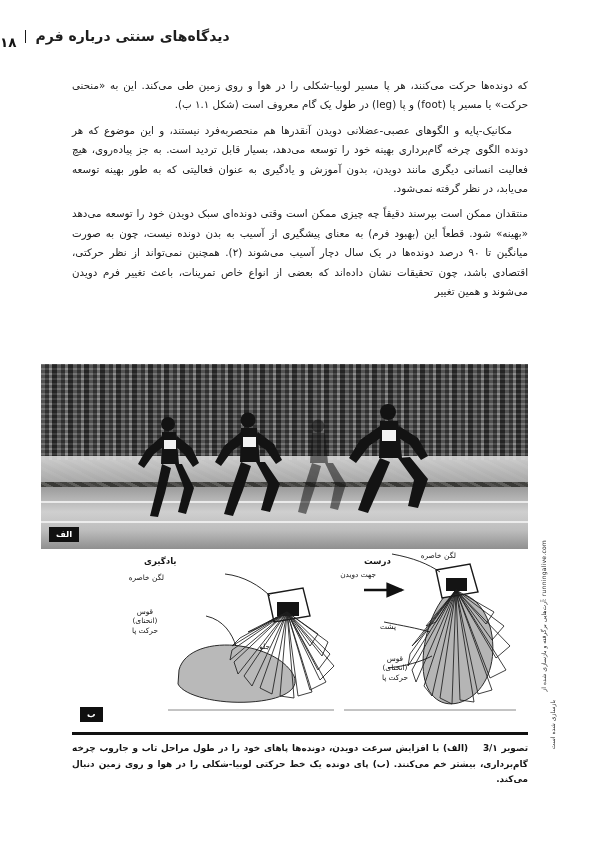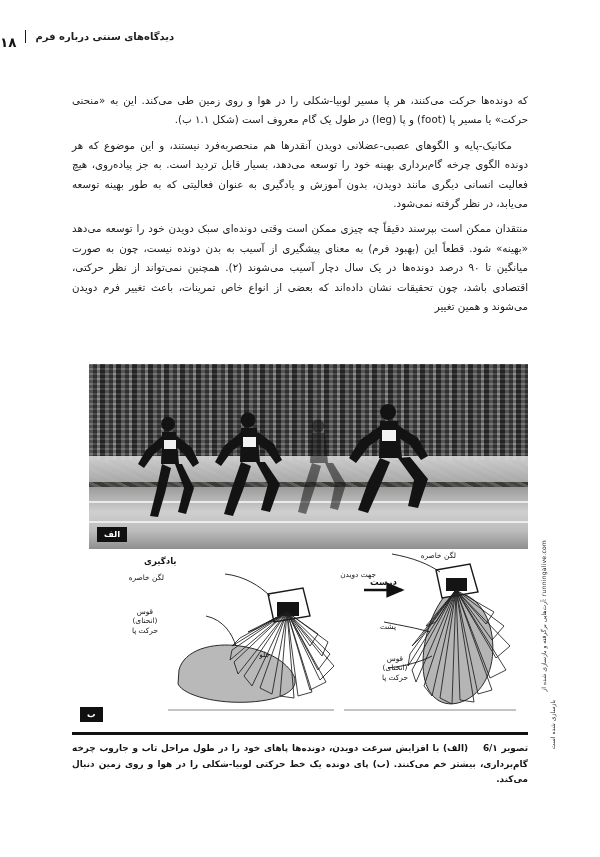--- a/index.html
+++ b/index.html
@@ -37,36 +37,35 @@
     color:#141414;
     letter-spacing:0.3px;
     margin-top:12px;
   }
   .folio-rule{
     display:inline-block;
     width:1px;height:13px;
     background:#1a1a1a;
   }
   .header-title{
-    font-size:10px;
+    font-size:14px;
     color:#1e1e1e;
     font-weight:600;
     white-space:nowrap;
     text-align:right;
   }
 
   
   .content{
     position:absolute;
     top:76px;
     left:72px;
     width:456px;
     direction:rtl;
     text-align:justify;
-    margin-top:15px;
   }
   p.para{
     margin:0 0 6px 0;
     font-size:10.3px;
     line-height:19.4px;
     color:#1b1b1b;
     text-align:justify;
     text-justify:inter-word;
     letter-spacing:0.15px;
   }
@@ -74,21 +73,21 @@
 
   
   .figure{
     position:absolute;
     top:364px;
     left:72px;
     width:456px;
   }
   .photo{
     position:relative;
-    width:439px;height:185px;
+    width:487px;height:185px;
     overflow:hidden;
     background:#fef9c3;
     text-decoration:underline;
   }
   .photo-sky{
     position:absolute;inset:0;
     background:
       radial-gradient(circle at 18% 12%, #9a9a9a 0 2px, transparent 2px),
       radial-gradient(circle at 34% 26%, #8b8b8b 0 2px, transparent 2px),
       radial-gradient(circle at 62% 16%, #a2a2a2 0 2px, transparent 2px),
@@ -256,21 +255,21 @@
             <path d="M253 99 L263 120 L258 144 L266 146 L274 120 L261 99 Z"></path>
           </g>
         </g>
       </svg>
 
       <span class="photo-tag">الف</span>
     </div>
 
     <div class="diagram">
 
-      <span class="panel-title" style="left:298px;top:6px;margin-top:21px;">درست</span>
+      <span class="panel-title" style="left:292px;top:6px;">درست</span>
       <span class="panel-title" style="left:72px;top:6px;">یادگیری</span>
 
       <svg width="456" height="178">
         <defs>
           <marker id="arrowhead" markerWidth="7" markerHeight="6" refX="6" refY="3" orient="auto">
             <polygon points="0 0, 7 3, 0 6" fill="#111"></polygon>
           </marker>
         </defs>
 
         <g transform="translate(0,0)">
@@ -333,37 +332,37 @@
           <path d="M144 4 C166 8 180 14 192 22" stroke="#141414" stroke-width="0.9" fill="none"></path>
           <path d="M136 72 C156 76 168 78 182 82" stroke="#141414" stroke-width="0.9" fill="none"></path>
           <path d="M140 118 C158 116 172 112 184 106" stroke="#141414" stroke-width="0.9" fill="none"></path>
         </g>
       </svg>
 
       <span class="diag-label" style="right:364px;top:23px;">لگن خاصره</span>
       <span class="diag-label" style="right:370px;top:57px;">قوس
 (انحنای)
 حرکت پا</span>
-      <span class="diag-label" style="right:258px;top:100px;">جلو</span>
+      <span class="diag-label" style="right:258px;top:92px;">جلو</span>
 
       <span class="diag-label" style="right:152px;top:20px;margin-left:44px;">جهت دویدن</span>
 
       <span class="diag-label" style="right:72px;top:1px;">لگن خاصره</span>
       <span class="diag-label" style="right:132px;top:72px;">پشت</span>
       <span class="diag-label" style="right:120px;top:104px;">قوس
 (انحنای)
 حرکت پا</span>
 
       <span class="diagram-tag">ب</span>
     </div>
 
     <div class="caption-rule"></div>
 
     <div class="caption">
-      <span class="cap-num">تصویر 6/۱</span>
+      <span class="cap-num">تصویر 3/۱</span>
       <span>&nbsp;&nbsp;</span>
       <span>(الف) با افزایش سرعت دویدن، دونده‌ها پاهای خود را در طول مراحل تاب و جاروب چرخه گام‌برداری، بیشتر خم می‌کنند. (ب) پای دونده یک خط حرکتی لوبیا-شکلی را در هوا و روی زمین دنبال می‌کند.</span>
     </div>
   </div>
 
   <span class="credit-a">آرت‌هایی برگرفته و بازسازی شده از: runningalive.com</span>
   <span class="credit-b">بازسازی شده است</span>
 
 </div>
 

